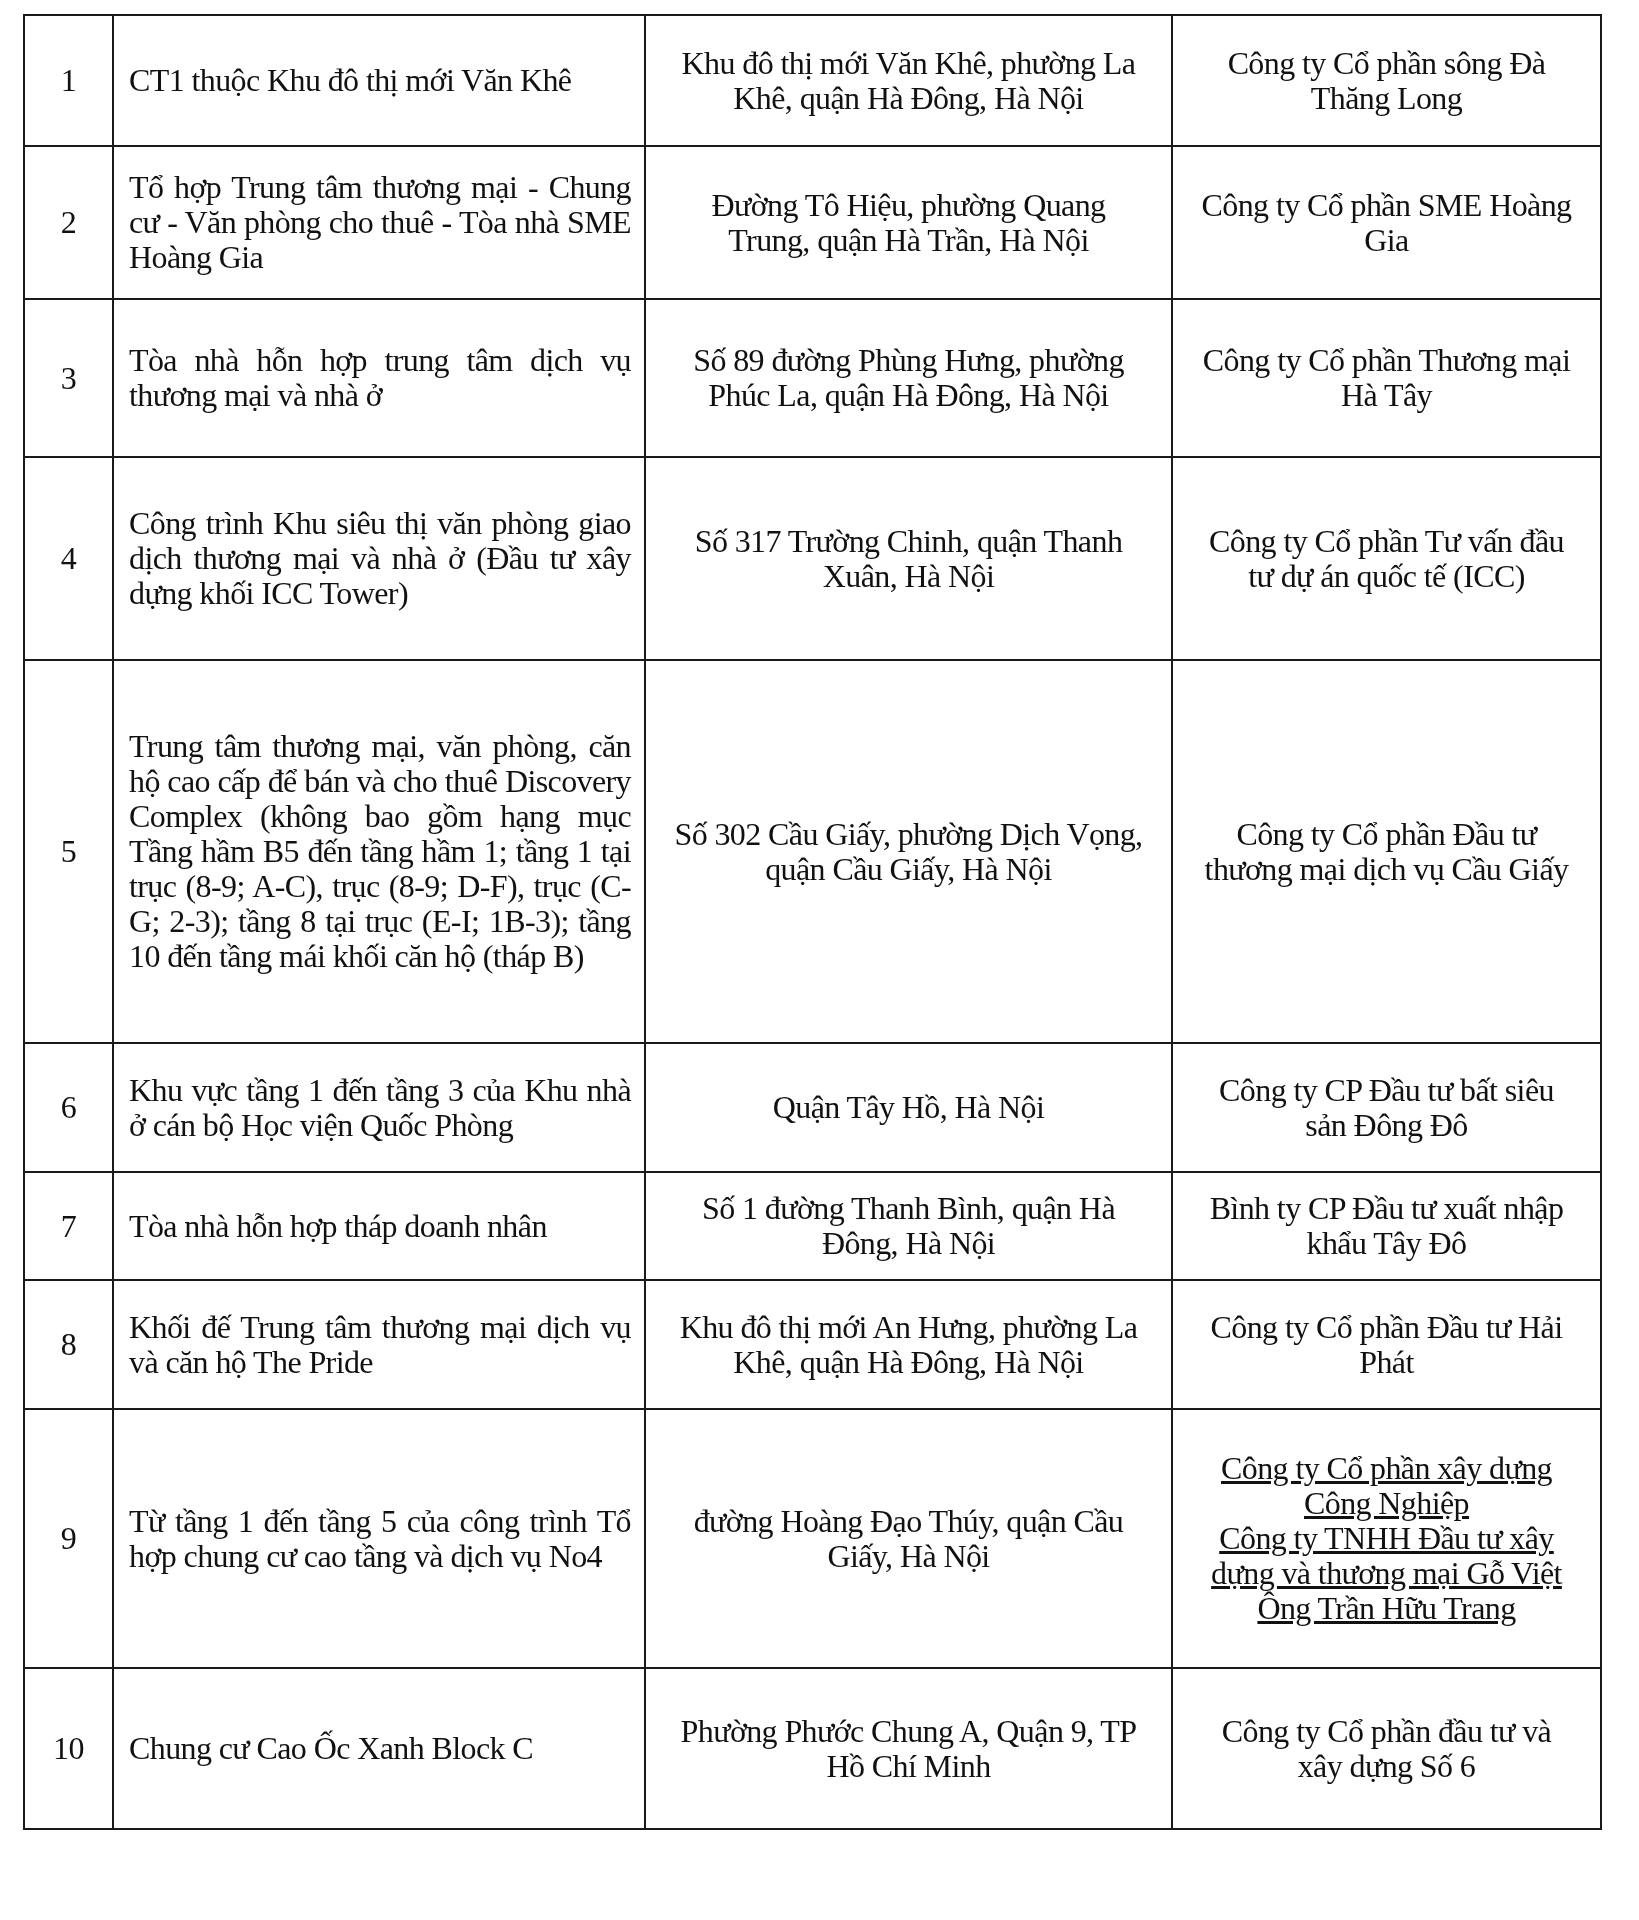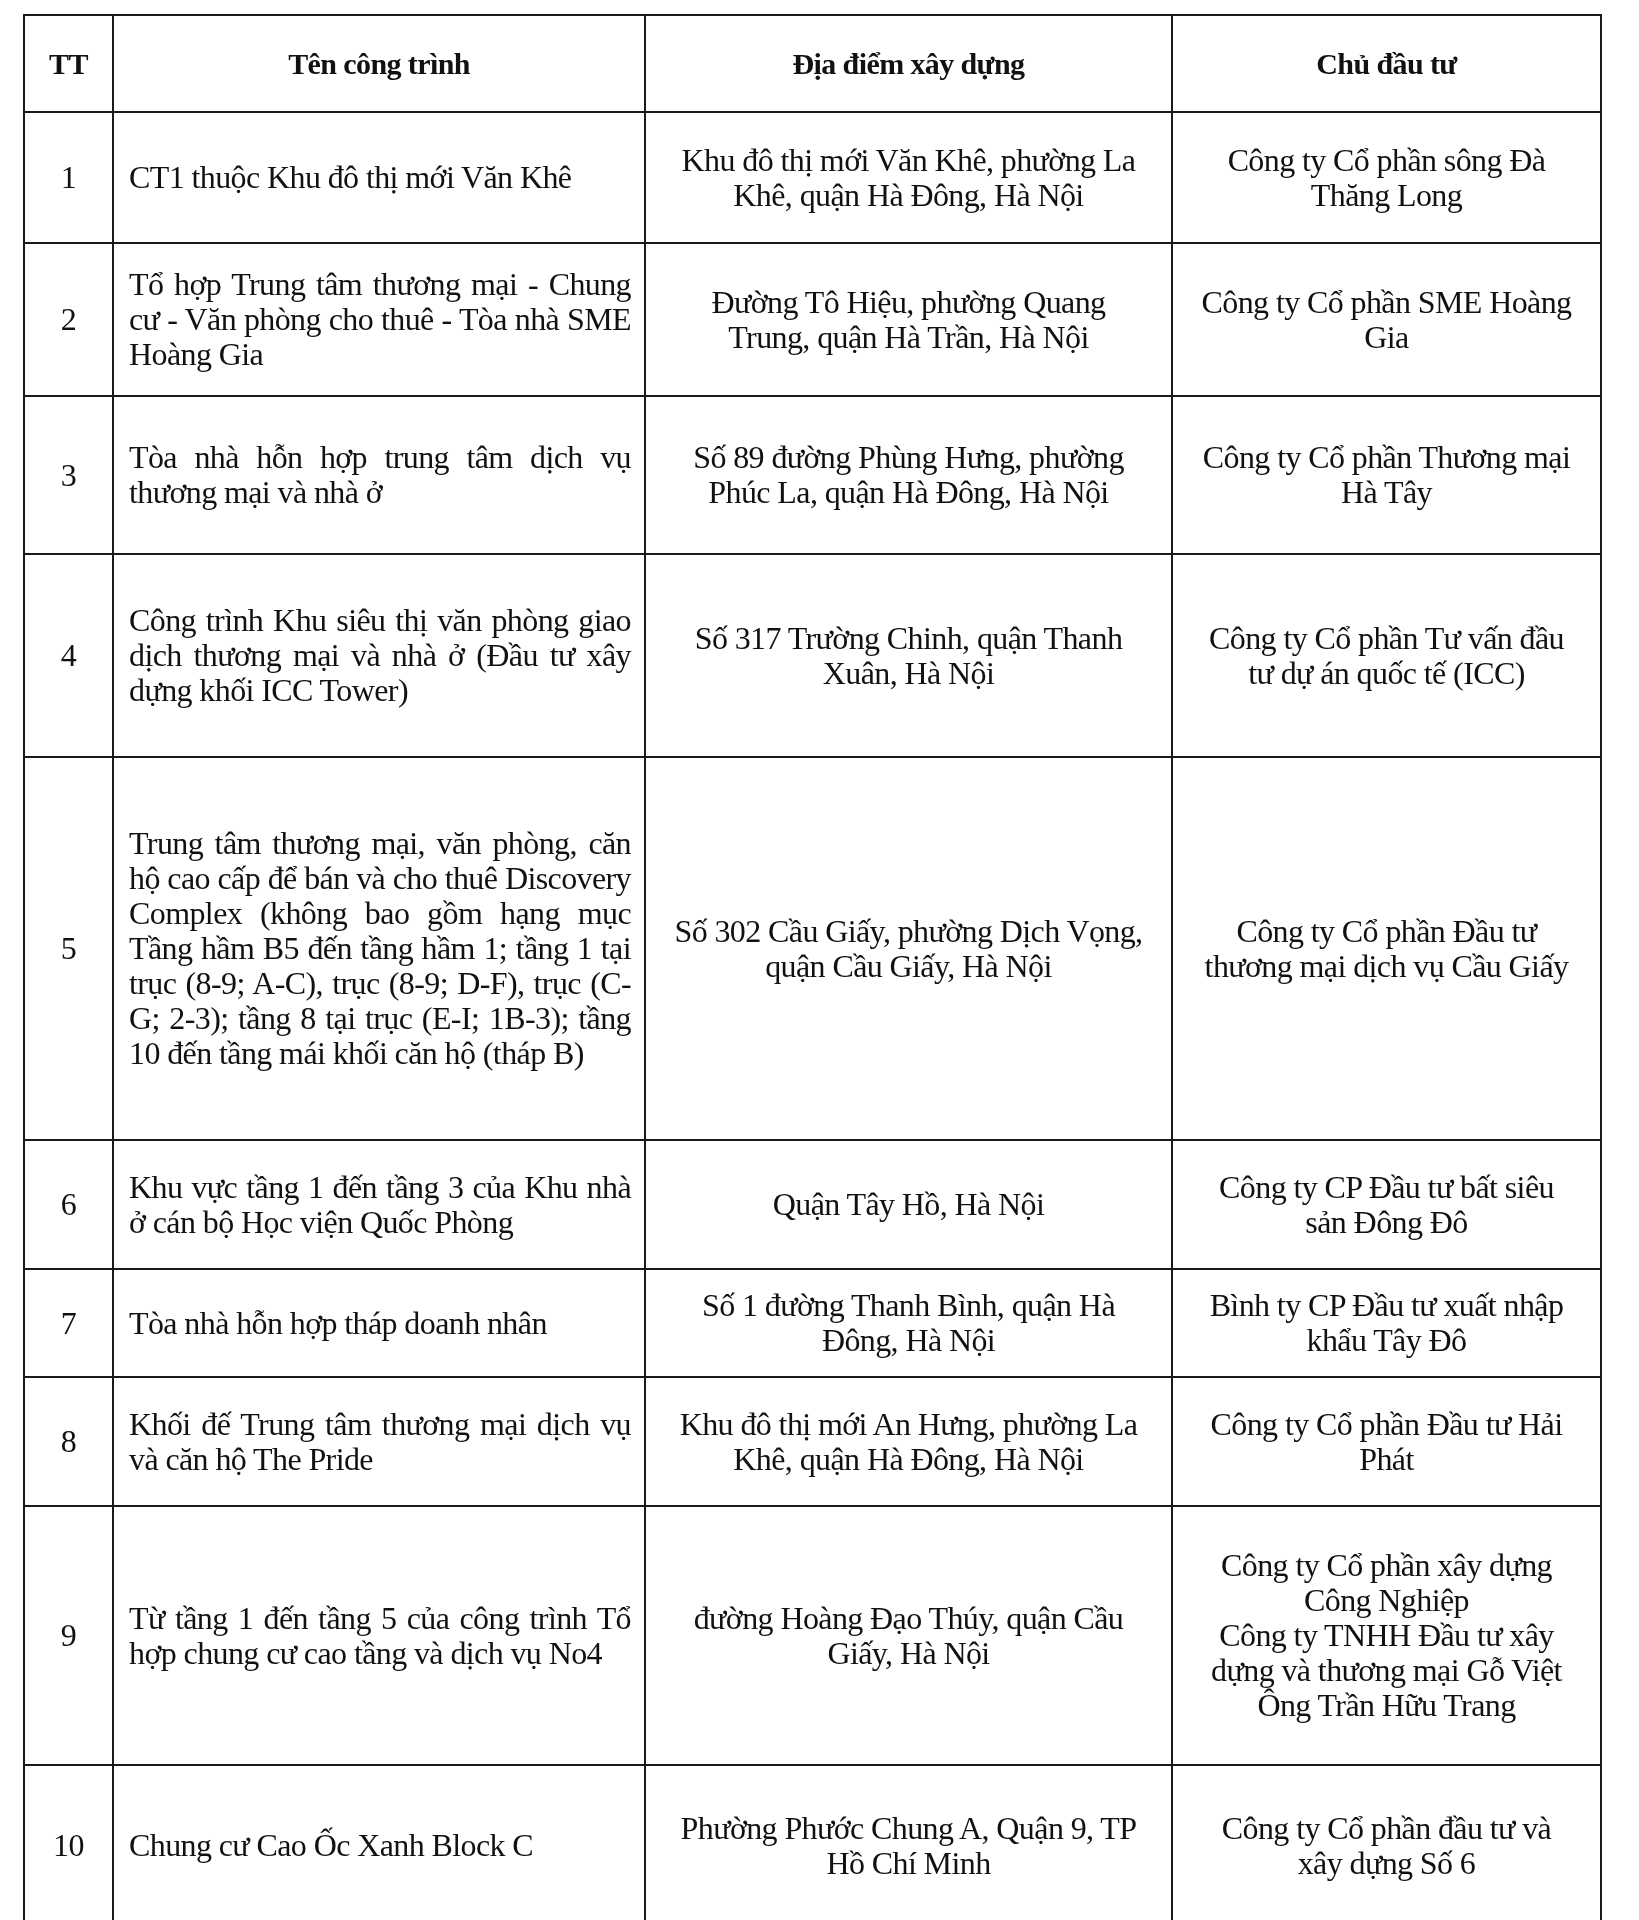--- a/index.html
+++ b/index.html
@@ -10,39 +10,33 @@
     width: 1577px; border-collapse: collapse; table-layout: fixed;
   }
   table.doc td, table.doc th {
     border: 2.5px solid #1a1a1a; padding: 0; vertical-align: middle;
     font-size: 32px; line-height: 35px; letter-spacing: -0.6px;
   }
   table.doc th { font-weight: bold; text-align: center; font-size: 30px; }
   .c-tt { text-align: center; }
   .c-name { text-align: justify; padding: 0 13px 0 15px !important; }
   .c-loc, .c-own { text-align: center; padding: 0 24px !important; }
-  .cell-text { display: block; }
+  .cell-text { display: block; text-decoration: underline; }
 </style>
 </head>
 <body>
 
 <table class="doc">
   <colgroup>
     <col style="width:89px">
     <col style="width:532px">
     <col style="width:527px">
     <col style="width:429px">
   </colgroup>
   <tbody>
-      <tr style="height:97px">
-    <th>TT</th>
-    <th>Tên công trình</th>
-    <th>Địa điểm xây dựng</th>
-    <th>Chủ đầu tư</th>
-  </tr>
 
   <tr style="height:131px">
     <td class="c-tt">1</td>
     <td class="c-name">CT1 thuộc Khu đô thị mới Văn Khê</td>
     <td class="c-loc">Khu đô thị mới Văn Khê, phường La Khê, quận Hà Đông, Hà Nội</td>
     <td class="c-own">Công ty Cổ phần sông Đà Thăng Long</td>
   </tr>
 
   <tr style="height:153px">
     <td class="c-tt">2</td>

